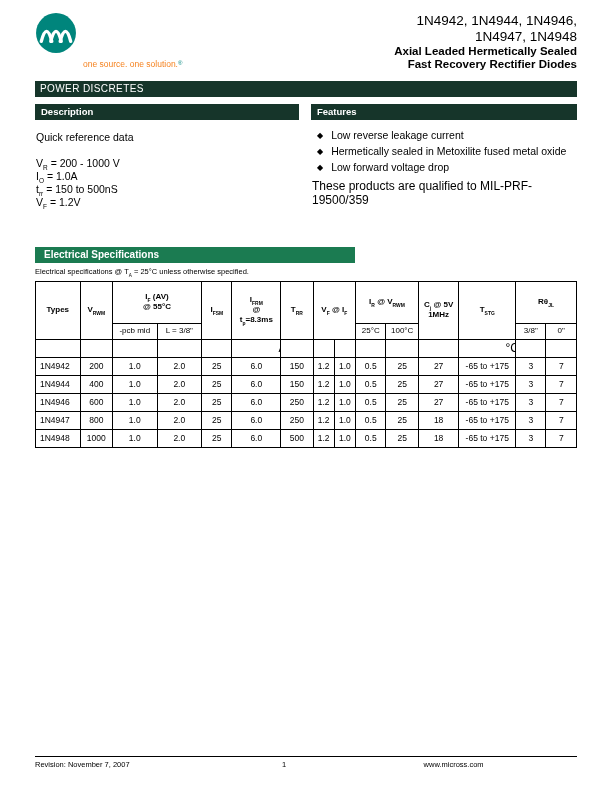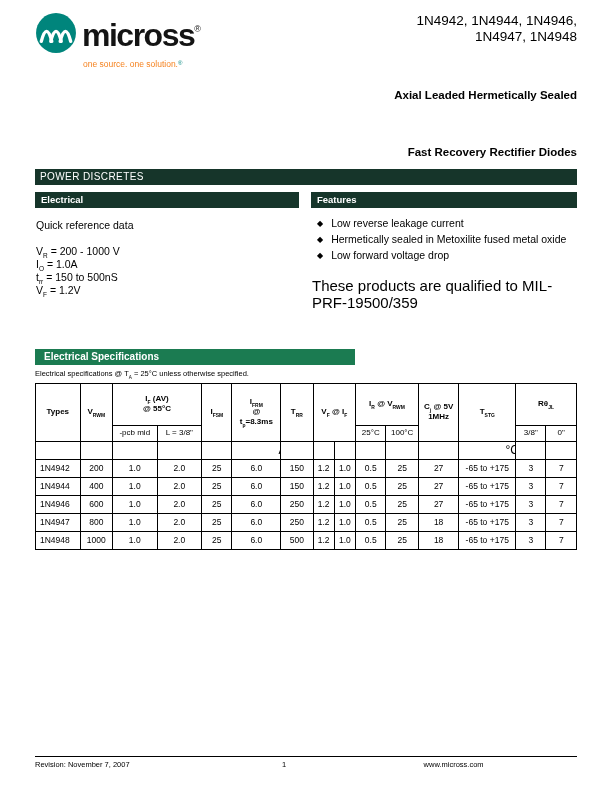--- a/index.html
+++ b/index.html
@@ -14,21 +14,21 @@
   .header { display:flex; justify-content:space-between; align-items:flex-start; }
   .logo-block { padding-top:2px; }
   .logo-row { display:flex; align-items:center; gap:5px; }
   .wordmark { font-size:32px; font-weight:bold; letter-spacing:-1.5px; color:#141414; line-height:1; }
   .wordmark sup { font-size:9px; font-weight:normal; vertical-align:14px; letter-spacing:0; }
   .tagline { font-size:8.5px; margin-left:48px; margin-top:1px; }
   .tag-orange { color:var(--tagline-orange,#F5821F); }
   .tag-reg { font-size:6px; vertical-align:2px; color:var(--tagline-teal,#00857C); }
   .head-right { text-align:right; line-height:1.18; padding-top:3px; }
   .part-numbers { font-size:13.5px; font-weight:normal; }
-  .subtitle { font-size:11.5px; font-weight:bold;margin-top:44px; }
+  .subtitle { font-size:11.5px; font-weight:bold; }
 
   
   .banner {
     margin-top:9px; background:var(--dark-bar,#16352A); color:#fff;
     font-size:10px; font-weight:normal; padding:2px 5px 3px 5px; letter-spacing:0.4px;
   }
   .sec-bar {
     background:var(--dark-bar,#16352A); color:#fff; font-size:9.5px; font-weight:bold;
     padding:2px 5px 3px 6px;
   }
@@ -37,21 +37,21 @@
   .columns { display:flex; gap:12px; margin-top:7px; }
   .col-left { width:264px; flex:none; }
   .col-right { flex:1; }
   .desc-body { font-size:10.5px; margin-top:11px; line-height:13px; padding-left:1px; }
   .desc-intro { margin-bottom:13px; }
   .spec-line { margin-bottom:0; }
   sub { font-size:62%; line-height:0; }
   .features-list { margin-top:9px; font-size:10.5px; }
   .feature-item { display:flex; gap:8px; margin-bottom:4px; align-items:baseline; padding-left:6px; }
   .bullet { font-size:8px; position:relative; top:-1px; }
-  .qualified { font-size:15px; margin-top:16px; padding-left:1px; }
+  .qualified { font-size:12px; margin-top:6px; padding-left:1px; }
 
   
   .elec-section { margin-top:38px; }
   .elec-bar {
     width:320px; background:var(--green-bar,#1B7B51); color:#fff;
     font-weight:bold; font-size:10px; padding:2px 8px 3px 9px;
   }
   .elec-note { font-size:7.5px; margin-top:4px; }
 
   
@@ -83,39 +83,38 @@
       <div class="logo-block">
         <div class="logo-row">
           <span>
             <svg width="42" height="42" viewBox="0 0 40 40" aria-hidden="true">
               <circle cx="20" cy="20" r="19" fill="var(--logo-teal,#00857C)"></circle>
               <path d="M6 28 Q11 9 16 28" fill="none" stroke="#fff" stroke-width="3.2" stroke-linecap="round"></path>
               <path d="M15 28 Q20 9 25 28" fill="none" stroke="#fff" stroke-width="3.2" stroke-linecap="round"></path>
               <path d="M24 28 Q29 9 34 28" fill="none" stroke="#fff" stroke-width="3.2" stroke-linecap="round"></path>
             </svg>
           </span>
-          <span class="wordmark"><span>micross</span><sup>®</sup></span>
         </div>
         <div class="tagline">
           <span class="tag-orange">one source. one solution.</span><span class="tag-reg">®</span>
         </div>
       </div>
       <div class="head-right">
         <div class="part-numbers">1N4942, 1N4944, 1N4946,</div>
         <div class="part-numbers">1N4947, 1N4948</div>
         <div class="subtitle">Axial Leaded Hermetically Sealed</div>
         <div class="subtitle">Fast Recovery Rectifier Diodes</div>
       </div>
     </div>
 
     <div class="banner">POWER DISCRETES</div>
 
     <div class="columns">
       <div class="col-left">
-        <div class="sec-bar">Electrical</div>
+        <div class="sec-bar">Description</div>
         <div class="desc-body">
           <div class="desc-intro">Quick reference data</div>
           <div class="spec-line">V<sub>R</sub> =  200 - 1000 V</div>
           <div class="spec-line">I<sub>O</sub> =  1.0A</div>
           <div class="spec-line">t<sub>rr</sub> =  150 to 500nS</div>
           <div class="spec-line">V<sub>F</sub>  =  1.2V</div>
         </div>
       </div>
       <div class="col-right">
         <div class="sec-bar">Features</div>

